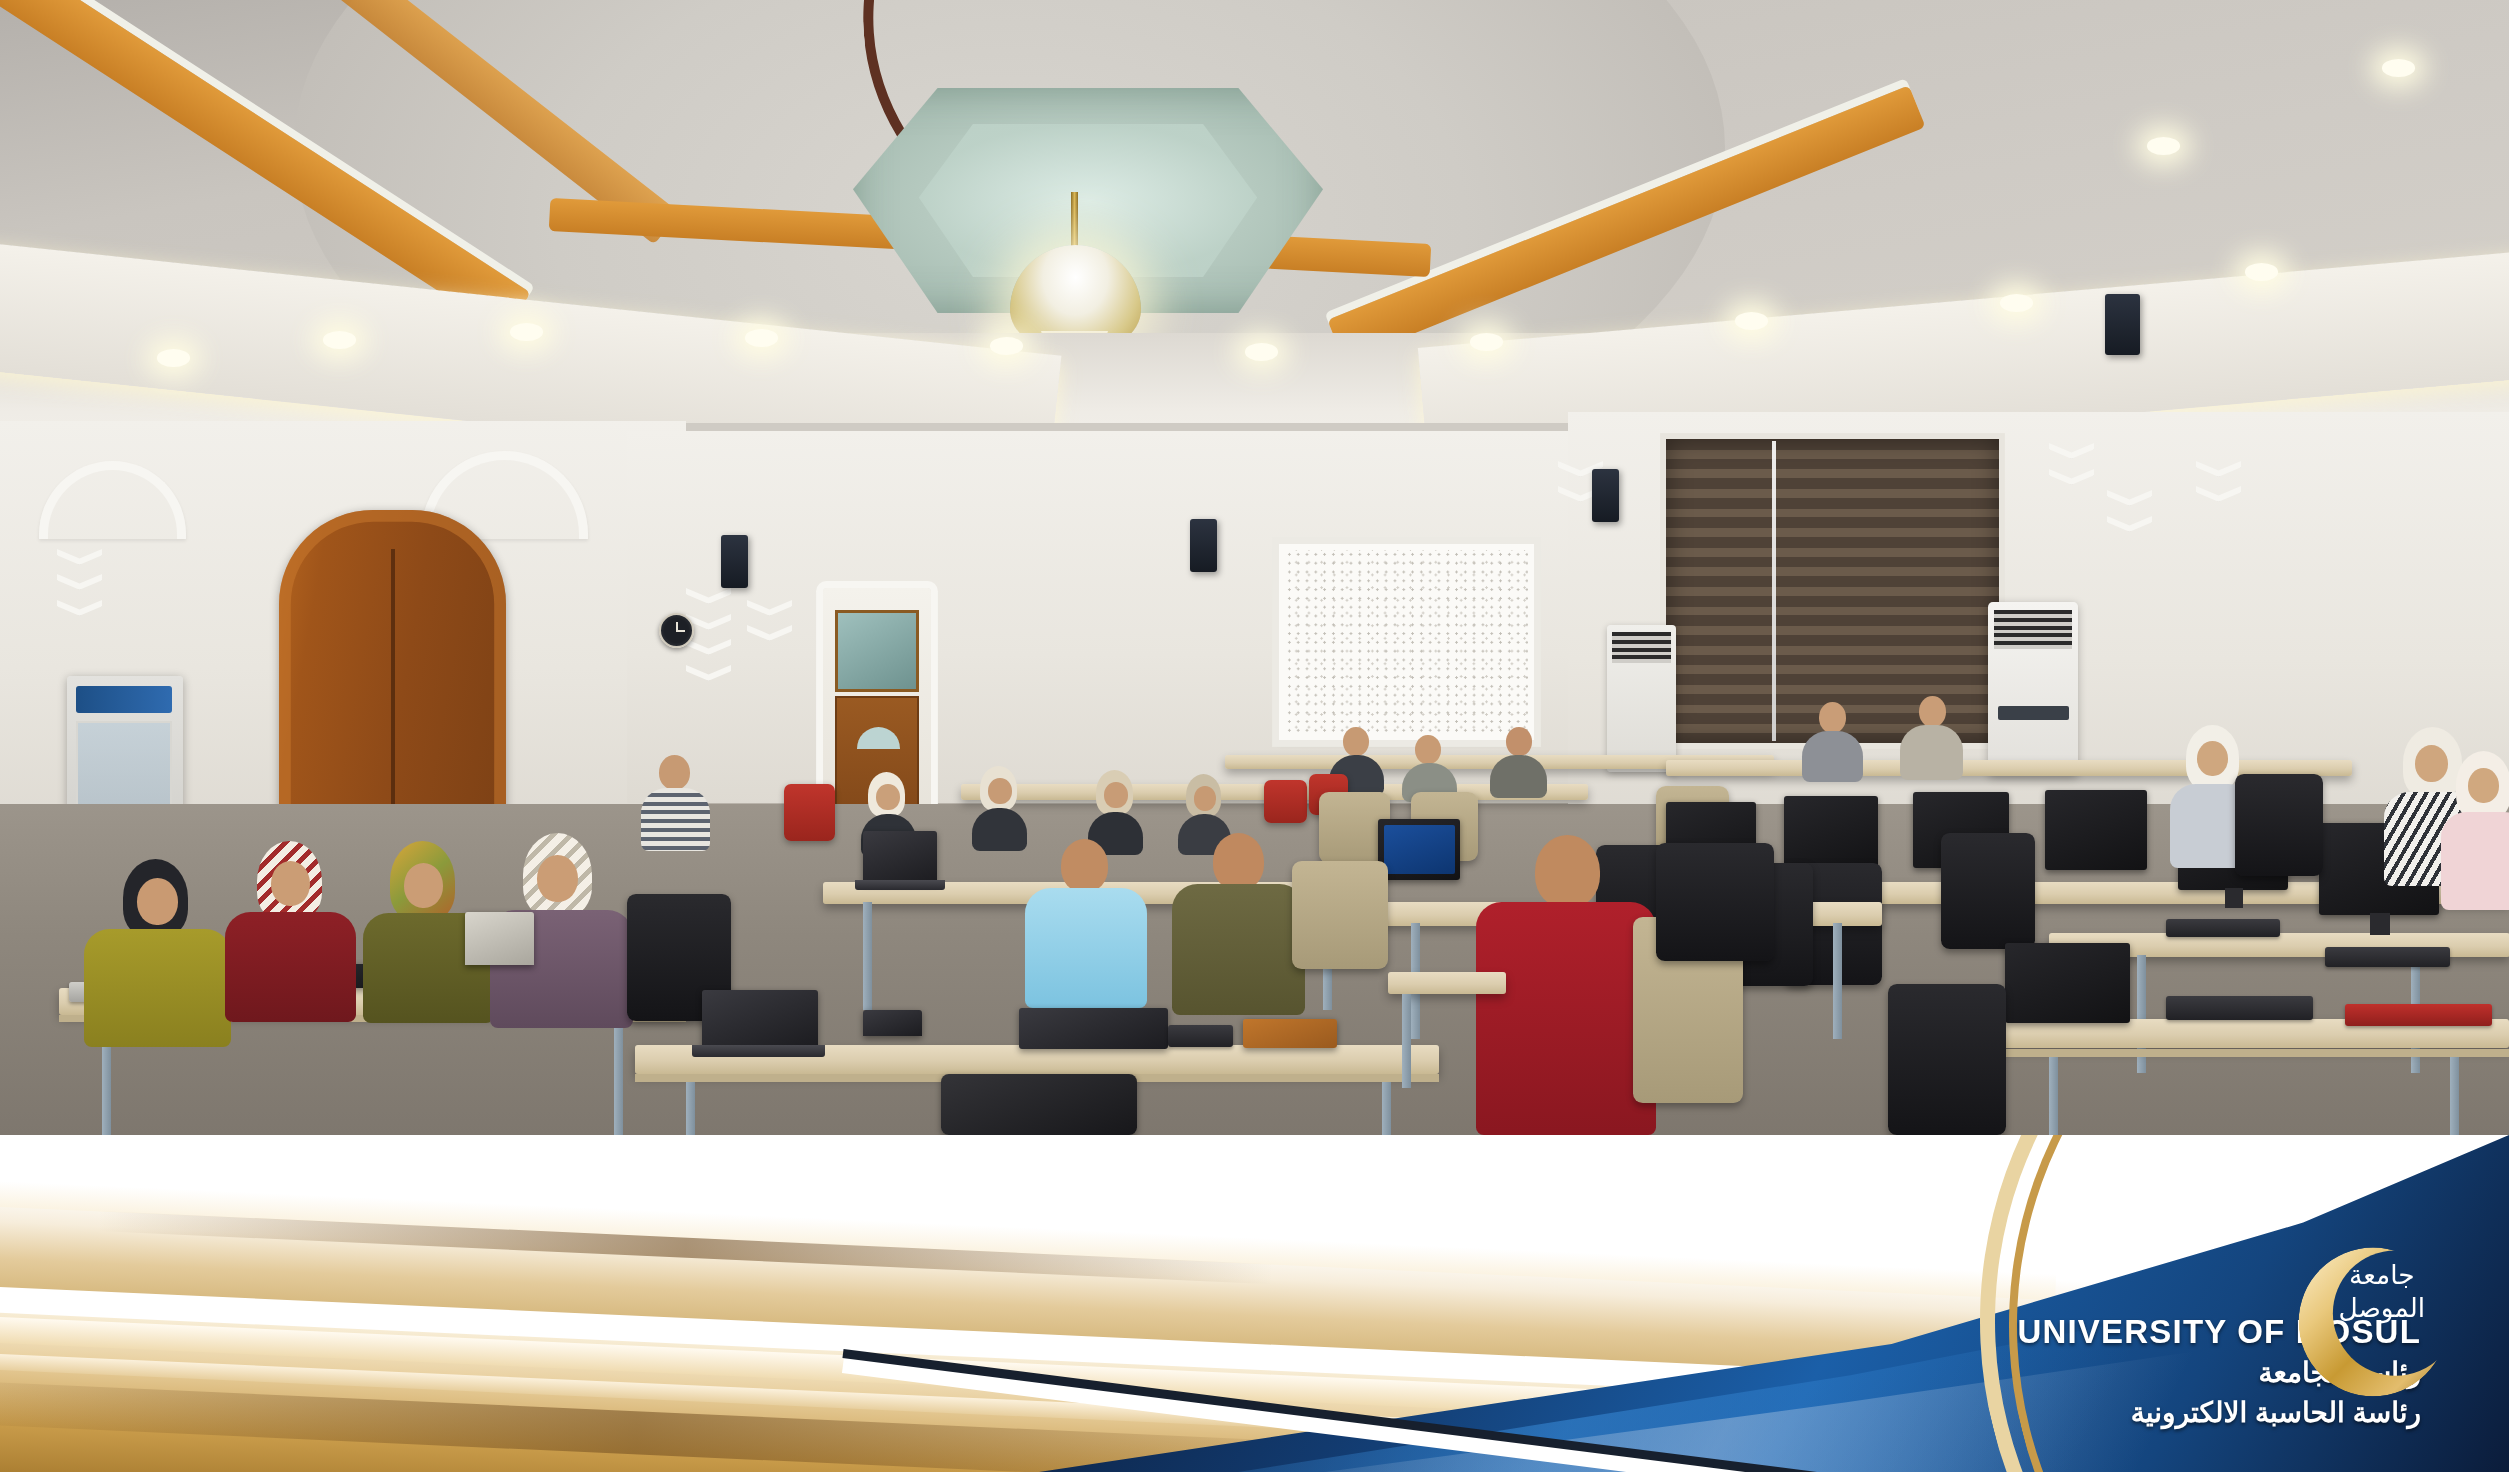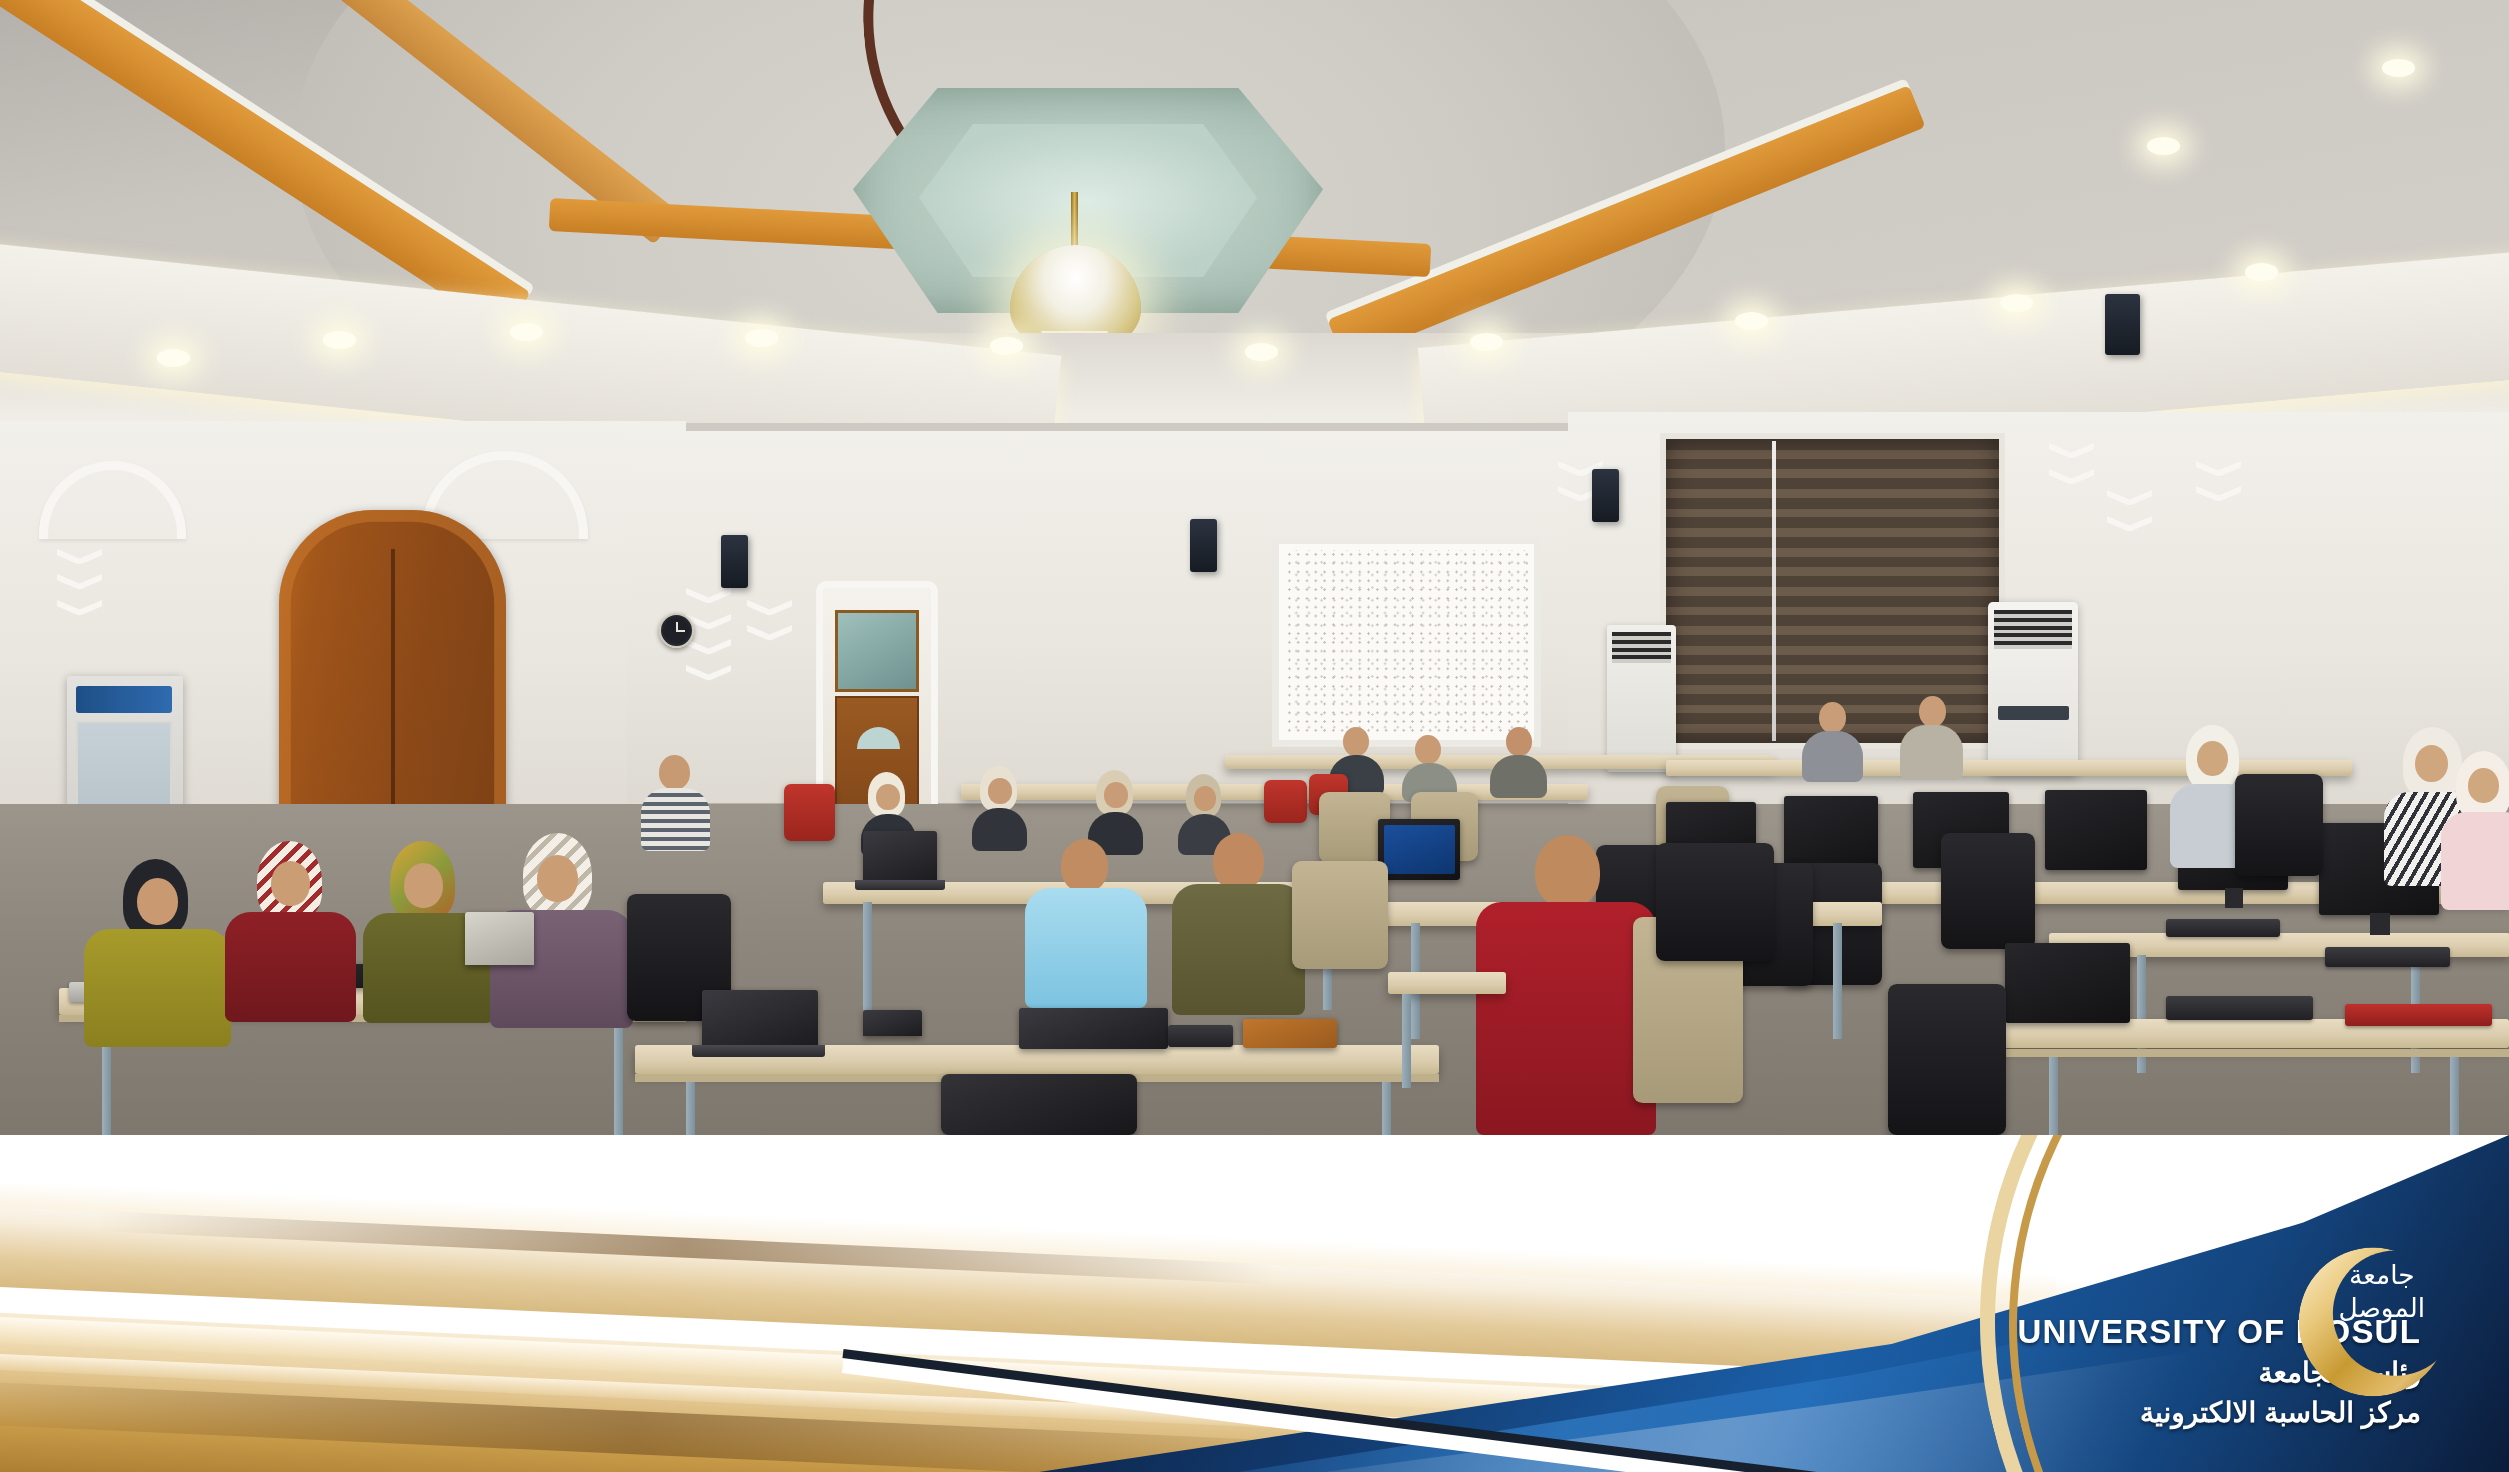--- a/index.html
+++ b/index.html
@@ -531,21 +531,21 @@
     <div style="position:absolute; left:1980px; top:-255px; width:882px; height:882px;
                 border:15.7px solid transparent; border-left-color:#e9d4a2; border-top-color:#f3e3bf;
                 border-radius:50%; transform:rotate(-14deg); z-index:30; pointer-events:none;"></div>
     <div style="position:absolute; left:2009px; top:-241px; width:863px; height:863px;
                 border:8.8px solid transparent; border-left-color:#c79a49; border-top-color:#d9b06a;
                 border-radius:50%; transform:rotate(-14deg); z-index:31; pointer-events:none;"></div>
 
     <div id="brand">
       <div class="en">UNIVERSITY OF MOSUL</div>
       <div class="ar1">رئاسة الجامعة</div>
-      <div class="ar2">مركز الحاسبة الالكترونية</div>
+      <div class="ar2">رئاسة الحاسبة الالكترونية</div>
     </div>
 
     <div id="logo">
       <svg viewBox="0 0 190 190" width="186" height="186" aria-hidden="true">
         <defs>
           <linearGradient id="gld" x1="0" y1="0" x2="1" y2="1">
             <stop offset="0%" stop-color="#fdf0cd"></stop>
             <stop offset="30%" stop-color="#e9c87c"></stop>
             <stop offset="55%" stop-color="#c89a33"></stop>
             <stop offset="80%" stop-color="#e3bd6d"></stop>

